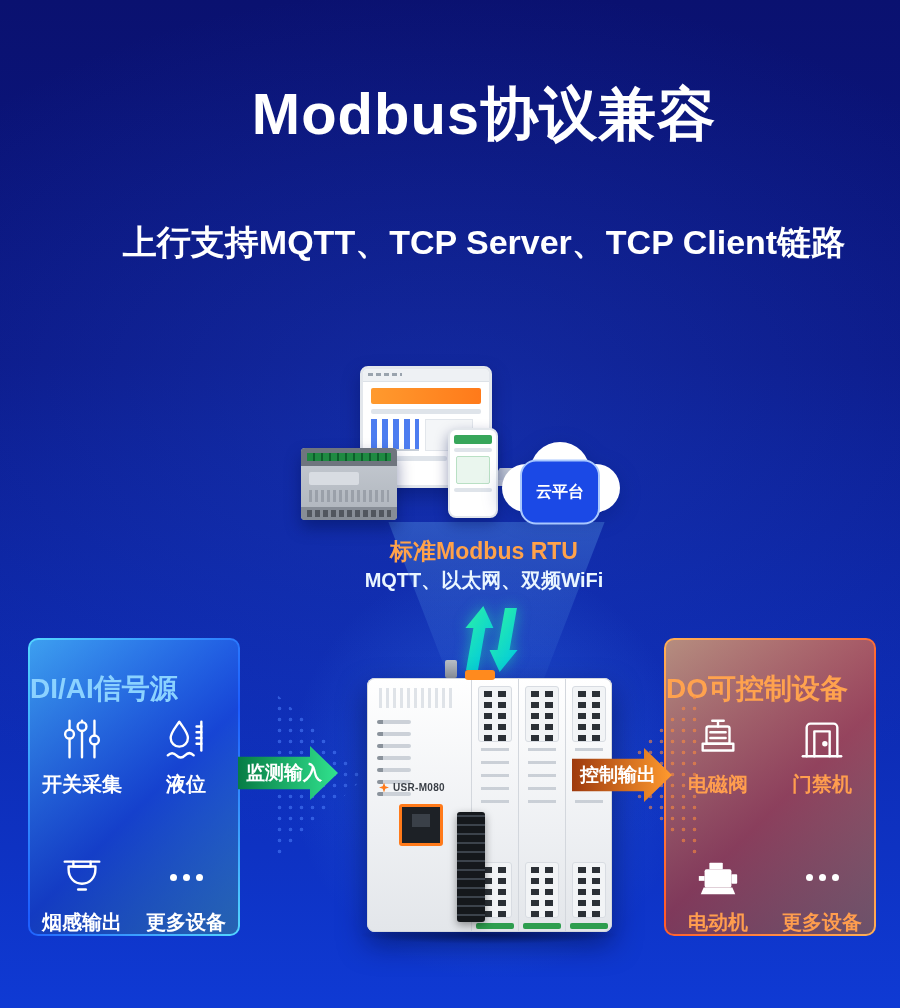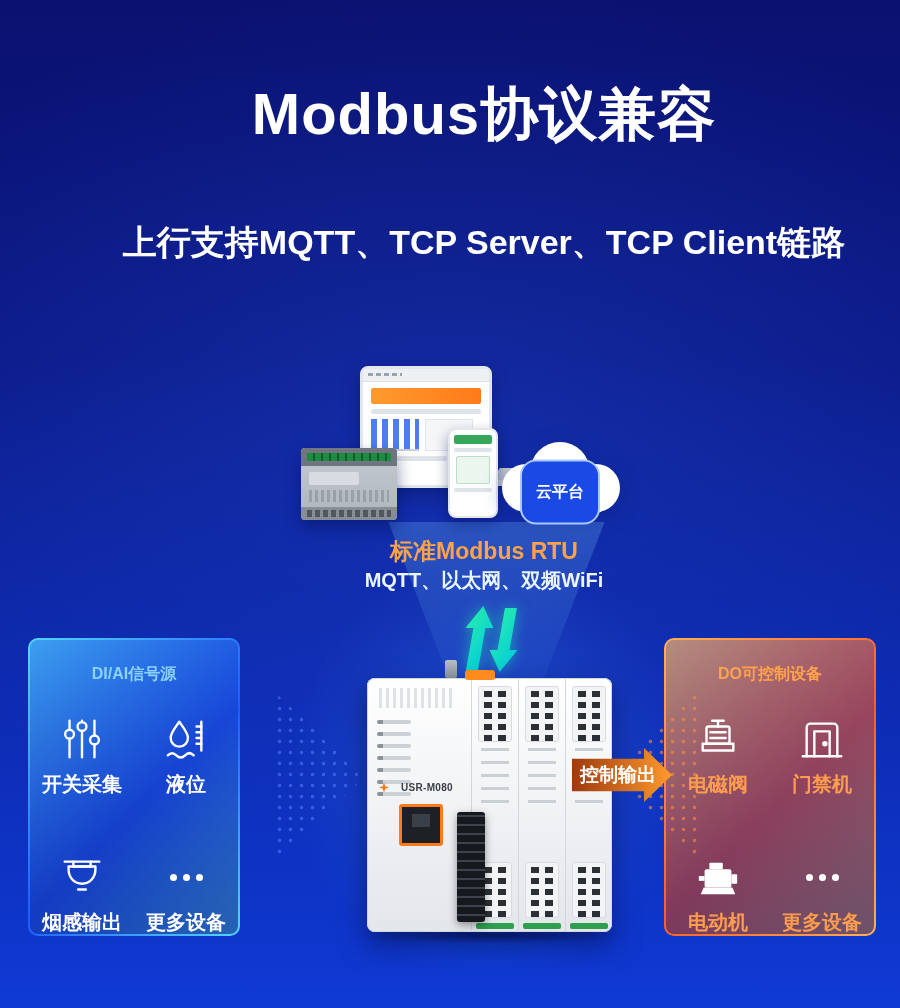--- a/index.html
+++ b/index.html
@@ -98,21 +98,21 @@
     background:linear-gradient(#b9bfc7,#8f969e); border-radius:2px; }
   .gw-clip { position:absolute; left:98px; top:-2px; width:30px; height:10px; background:#ff8a1e; border-radius:3px; z-index:6; }
   .gw-shell { position:absolute; left:0; right:0; top:6px; bottom:0; display:flex;
     background:linear-gradient(180deg,#ffffff,#eef0f3 60%,#e3e6ea); border-radius:8px;
     box-shadow:0 12px 28px rgba(0,10,60,.5), inset 0 0 0 1px #d3d7dd; }
   .gw-main { width:104px; position:relative; border-right:1px solid #d3d7dd; }
   .gw-main::before { content:""; position:absolute; left:12px; right:16px; top:10px; height:20px;
     background:repeating-linear-gradient(90deg,#dfe3e8 0 3px, transparent 3px 7px); }
   .gw-leds { position:absolute; left:10px; top:42px; display:flex; flex-direction:column; gap:8px; }
   .gw-leds i { width:28px; height:4px; background:#ccd1d8; border-left:6px solid #8a929b; border-radius:2px; }
-  .gw-brand { position:absolute; left:12px; top:104px; display:flex; align-items:center; gap:12px; }
+  .gw-brand { position:absolute; left:12px; top:104px; display:flex; align-items:center; gap:4px; }
   .gw-mark { width:10px; height:10px; background:#ff7a1a;
     clip-path:polygon(50% 0,63% 37%,100% 50%,63% 63%,50% 100%,37% 63%,0 50%,37% 37%); }
   .gw-model { font-size:10px; font-weight:700; color:#3a3f46; letter-spacing:.3px; }
   .gw-eth { position:absolute; left:32px; top:126px; width:38px; height:36px; background:#1d2126;
     border:3px solid #ff7a1a; border-radius:3px; }
   .gw-eth i { display:block; margin:7px auto 0; width:18px; height:13px; background:#3a4048; }
   .gw-black { position:absolute; left:90px; top:140px; width:28px; height:110px; background:#15181c;
     border-radius:3px; z-index:5; box-shadow:0 3px 8px rgba(0,0,0,.4);
     background-image:repeating-linear-gradient(180deg, transparent 0 3px, #3c434c 3px 5px, transparent 5px 9px); }
   .gw-mods { flex:1; display:flex; }
@@ -130,21 +130,21 @@
     background:radial-gradient(closest-side, rgba(0,10,50,.55), transparent); }
 
   
   .panel { position:absolute; width:208px; height:294px; border-radius:10px; border:2px solid transparent; }
   .panel-left { left:28px; top:638px;
     background:linear-gradient(160deg, rgba(25,70,215,.38), rgba(8,22,125,.6)) padding-box,
                linear-gradient(135deg,#54d8ff,#1d5cff 55%,#54d8ff) border-box; }
   .panel-right { left:664px; top:638px;
     background:linear-gradient(160deg, rgba(25,70,215,.32), rgba(10,20,120,.6)) padding-box,
                linear-gradient(135deg,#ffb056,#ff5a2a 55%,#ffb056) border-box; }
-  .panel-title { margin-top:24px; text-align:center; font-size:16px; font-weight:700; }
+  .panel-title { margin-top:30px; font-size:28px; font-weight:700; }
   .panel-left .panel-title { color:#8bd2ff; }
   .panel-right .panel-title { color:#ffa24e; }
   .panel-grid { position:absolute; top:76px; left:0; right:0; display:grid;
     grid-template-columns:1fr 1fr; row-gap:56px; justify-items:center; }
   .cell { display:flex; flex-direction:column; align-items:center; gap:9px; }
   .cell .icon { width:46px; height:46px; display:flex; align-items:center; justify-content:center; }
   .cell-label { font-size:20px; font-weight:700; white-space:nowrap; }
   .panel-left .cell-label { color:#ffffff; }
   .panel-right .cell-label { color:#ff9d4e; }
   .dots-icon { display:flex; gap:6px; align-items:center; height:46px; }
@@ -278,20 +278,23 @@
           <div class="pcb"></div>
         </div>
       </div>
     </div>
     <div class="gw-black"></div>
   </div>
 
   <div class="abs dots-in"></div>
   <div class="abs dots-out"></div>
 
+  <div class="flow-arrow arrow-input">
+    <span>监测输入</span>
+  </div>
   <div class="flow-arrow arrow-output">
     <span>控制输出</span>
   </div>
 
   <aside class="panel panel-left">
     <div class="panel-title">DI/AI信号源</div>
     <div class="panel-grid">
       <div class="cell">
         <span class="icon">
           <svg class="lineicon" width="46" height="46" viewBox="0 0 48 48">

